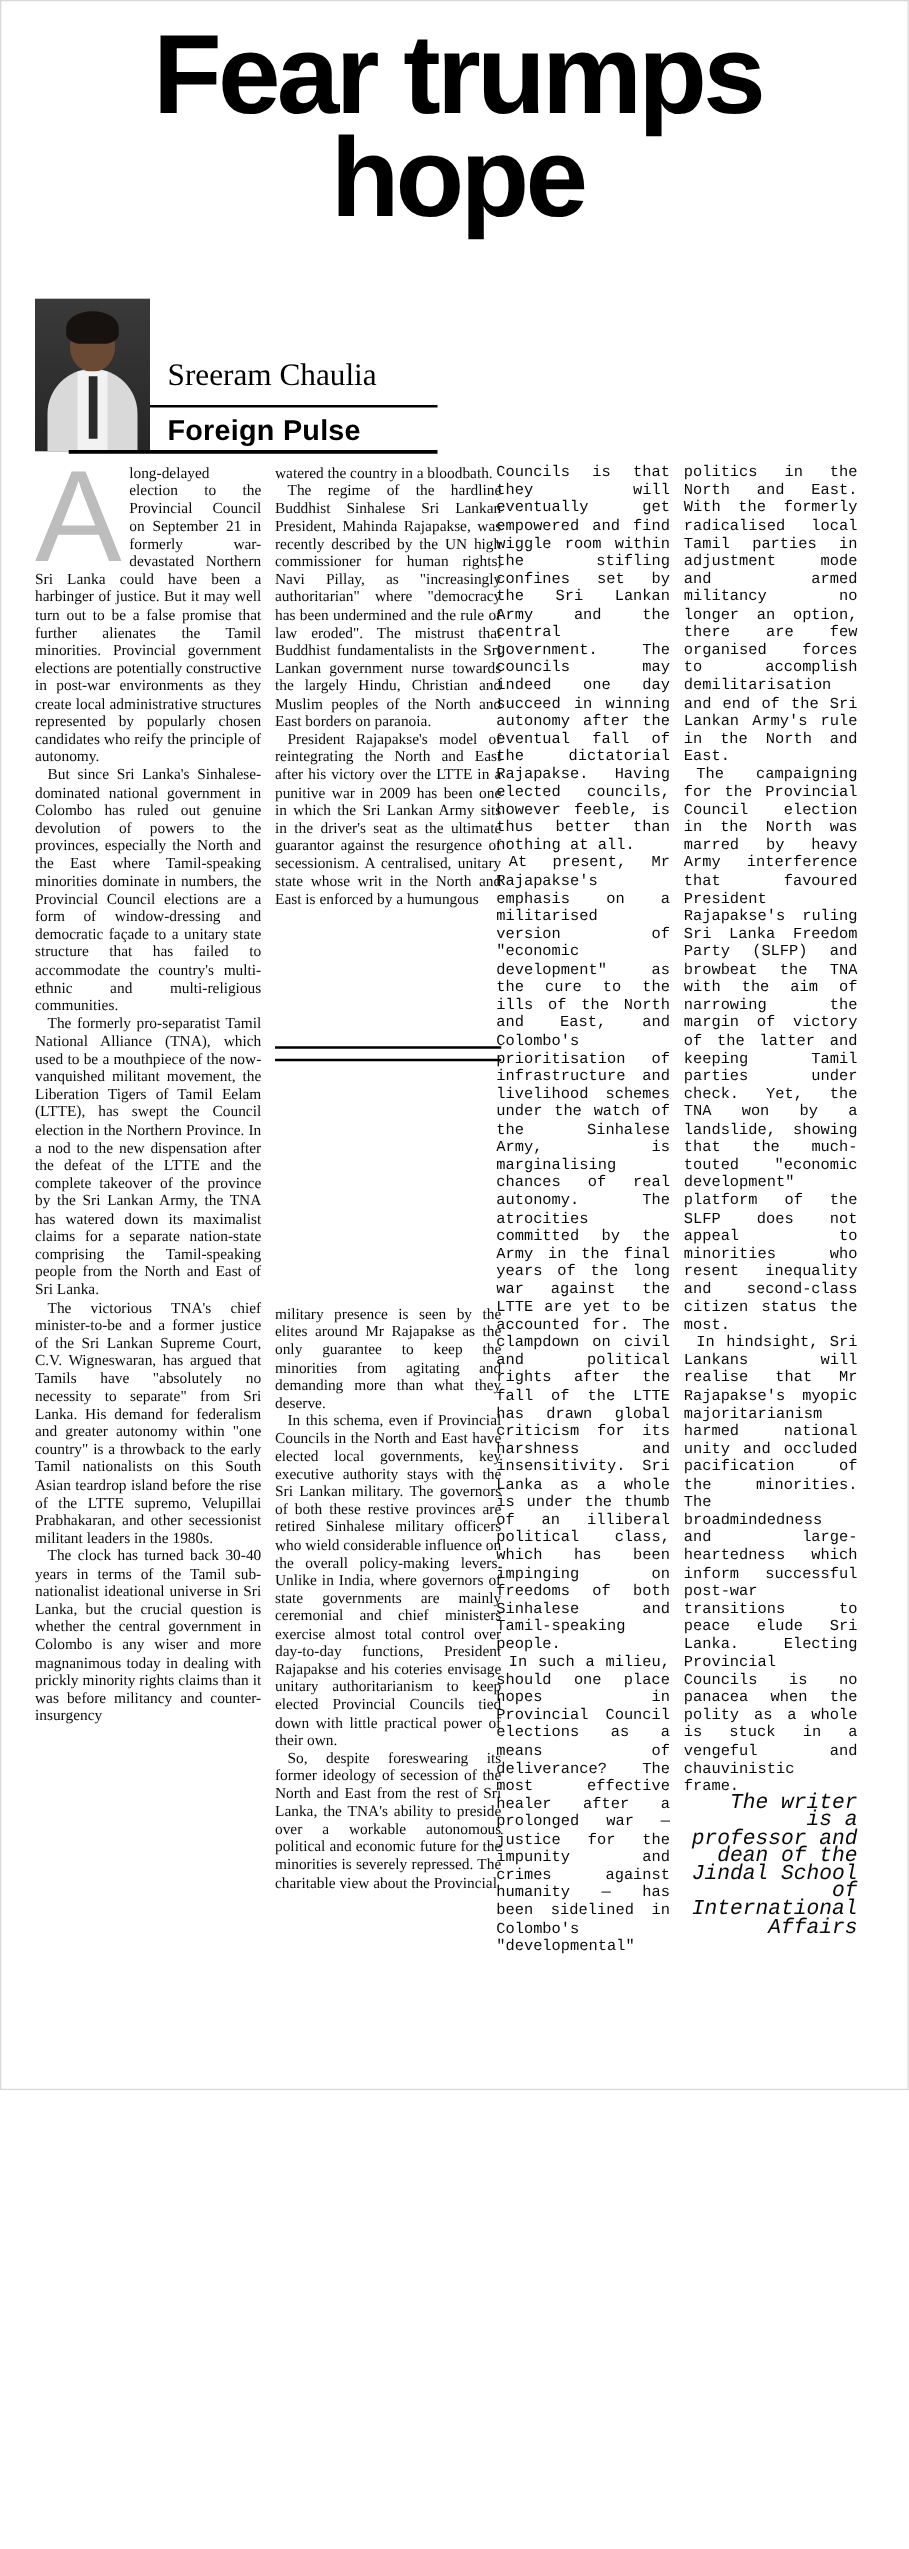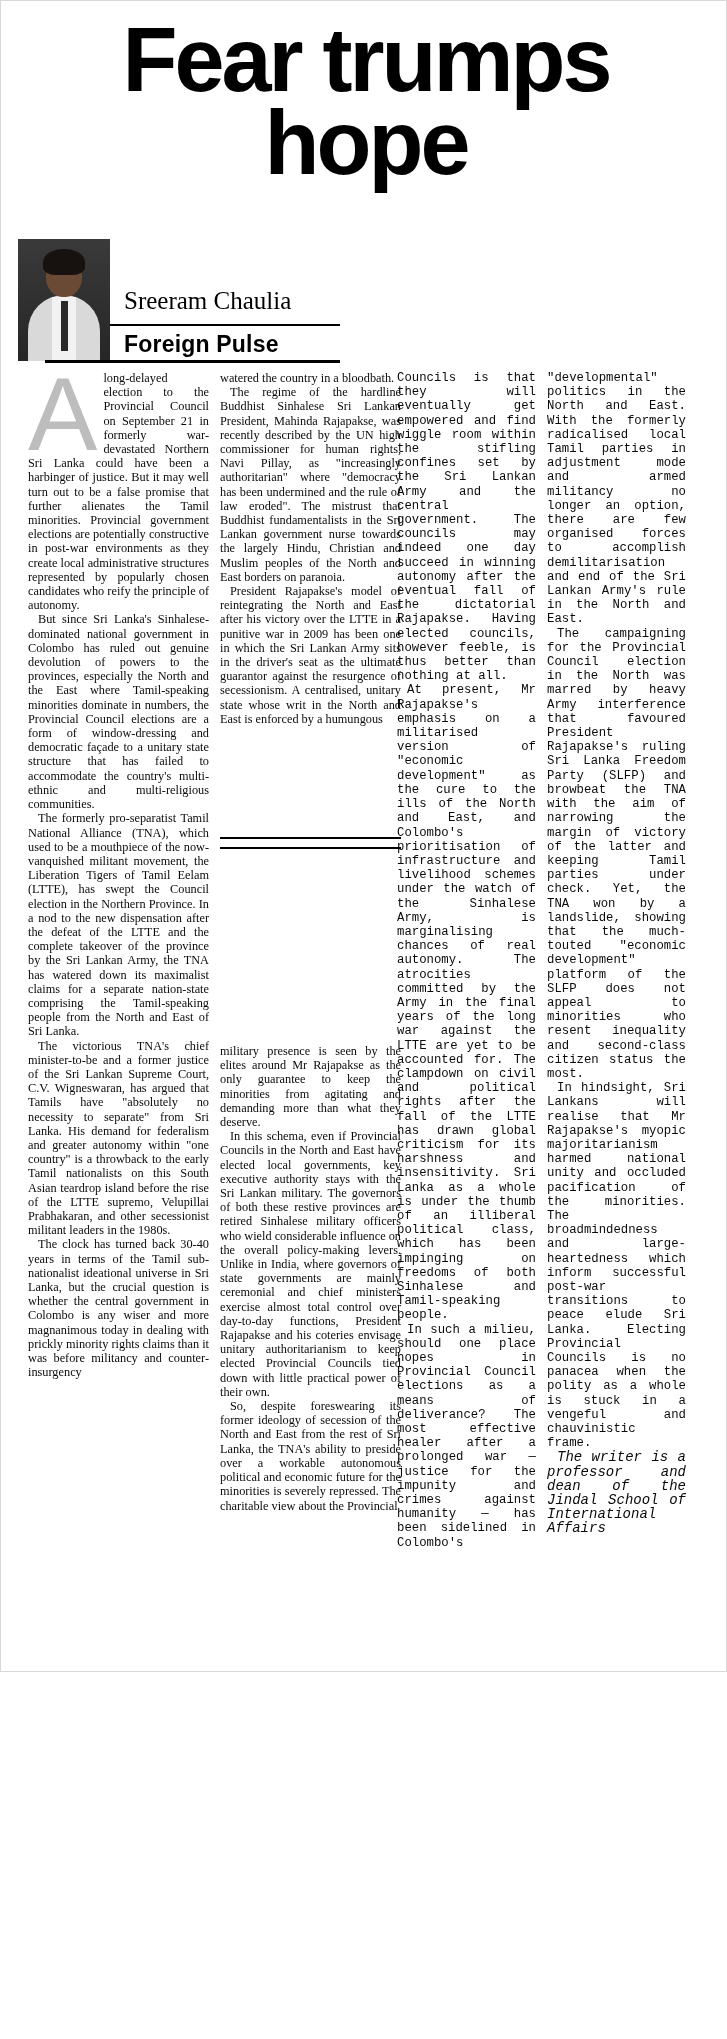--- a/index.html
+++ b/index.html
@@ -34,21 +34,21 @@
     font-family: "Liberation Sans", sans-serif;
     font-weight: bold;
     font-size: 90px;
     line-height: 0.92;
     letter-spacing: -3px;
     color: #000;
   }
   
   .byline-block {
     position: absolute;
-    left: 17px;
+    left: 27px;
     top: 238px;
     width: 322px;
     height: 122px;
     padding-left: 24px;
   }
   .byline-photo {
     position: absolute;
     left: 0; top: 0;
     width: 92px;
     height: 122px;
@@ -181,23 +181,24 @@
   .pullquote .rule {
     width: 100%;
     height: 2px;
     background: #000;
   }
   .pullquote .rule.top { margin-bottom: 8px; }
   .pullquote .rule.bottom { margin-top: 8px; }
   
   .signoff {
     font-style: italic;
+    text-align: right;
     text-indent: 0;
     margin-top: 6px;
-    font-size: 14px;
+    font-size: 17px;
     line-height: 14.2px;
   }
 </style>
 </head>
 <body>
 
 <div class="page">
 
   <div class="headline">Fear trumps hope</div>
 

